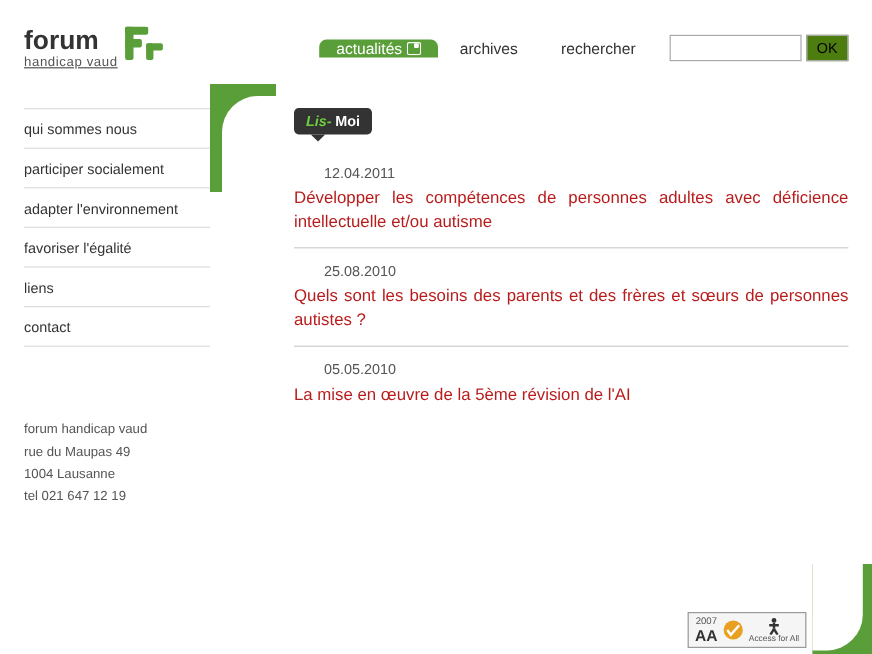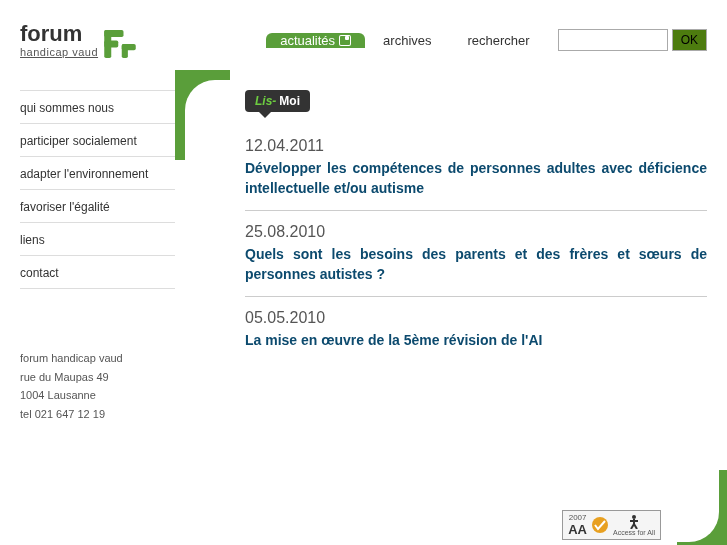--- a/index.html
+++ b/index.html
@@ -17,21 +17,21 @@
     #header {
       display: flex;
       align-items: center;
       padding: 10px 20px 0 20px;
       height: 70px;
       border-bottom: none;
       position: relative;
     }
     #logo-area {
       display: flex;
-      align-items: flex-end;
+      align-items: flex-start;
       gap: 6px;
     }
     #logo-text {
       line-height: 1.1;
     }
     #logo-forum {
       font-size: 22px;
       font-weight: bold;
       color: #333;
     }
@@ -181,28 +181,29 @@
     }
     .article {
       border-bottom: 1px solid #ccc;
       padding-bottom: 12px;
       margin-bottom: 12px;
     }
     .article:last-child {
       border-bottom: none;
     }
     .article-date {
-      font-size: 16px;
+      font-size: 12px;
       color: #555;
       margin-bottom: 4px;
+      margin-left: 25px;
     }
     .article-title {
       font-size: 14px;
-      font-weight: bold;
-      color: #0c4a6e;
+      font-weight: normal;
+      color: #b91c1c;
       line-height: 1.4;
       text-align: justify;
     }
 
     
     #deco-br {
       position: absolute;
       right: 0;
       bottom: 0;
       width: 50px;
@@ -216,21 +217,21 @@
       bottom: 8px;
       width: 42px;
       height: 72px;
       background: #fff;
       border-radius: 0 0 30px 0;
     }
 
     
     #access-badge {
       position: absolute;
-      right: 66px;
+      right: 55px;
       bottom: 10px;
       display: flex;
       align-items: flex-end;
       gap: 3px;
     }
 
     
     .nav-actualites {
       background: #5a9e3a;
       color: #fff;

